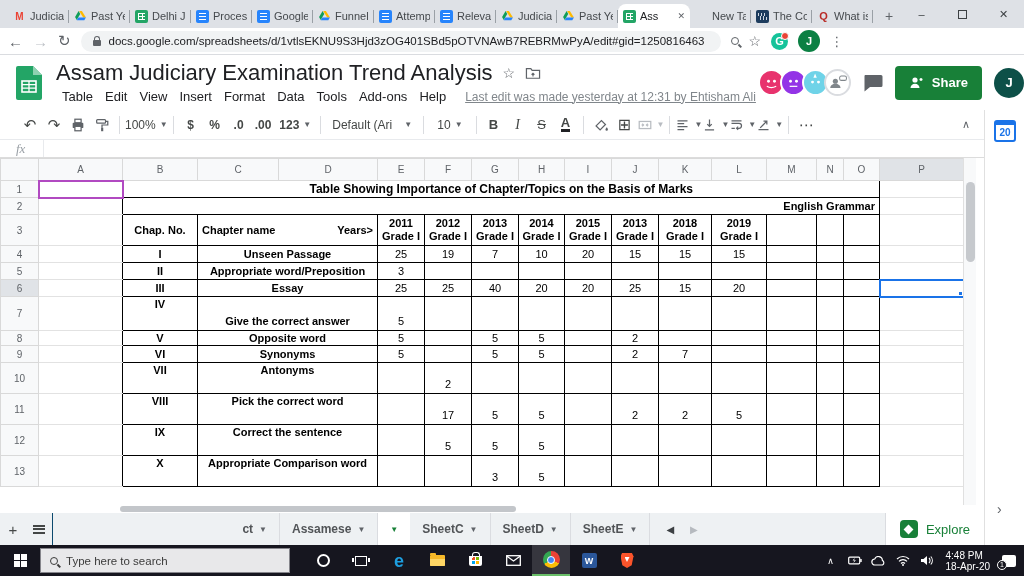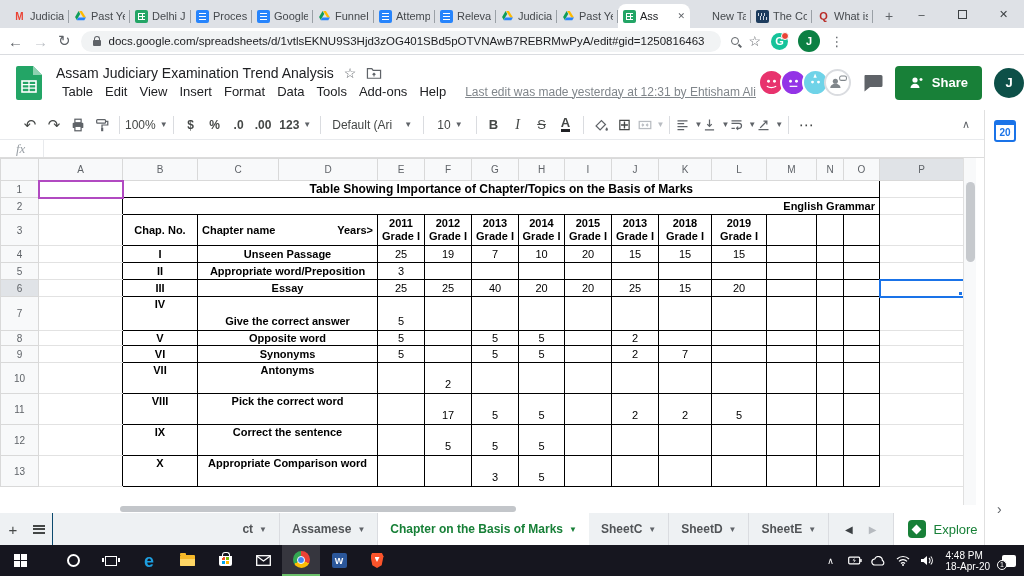--- a/index.html
+++ b/index.html
@@ -45,21 +45,21 @@
   .gram{width:17px;height:17px;border-radius:50%;background:#15c39a;color:#fff;font-size:11px;font-weight:bold;display:flex;align-items:center;justify-content:center;position:relative}
   .gram::after{content:"";position:absolute;right:-1px;top:-1px;width:6px;height:6px;border-radius:50%;background:#ea4335;border:1px solid #fff}
   .bravatar{width:22px;height:22px;border-radius:50%;background:#0b8043;color:#fff;font-size:11px;font-weight:bold;display:flex;align-items:center;justify-content:center}
   .kebab{font-size:13px;color:#5f6368}
 
   
   .dochdr{position:absolute;left:0;top:55px;width:1024px;height:55px;background:#fff;display:flex;align-items:center}
   .sheetslogo{width:26px;height:34px;margin:0 14px 0 16px;flex:none}
   .titleblock{display:flex;flex-direction:column;gap:2px}
   .trow{display:flex;align-items:center;gap:10px}
-  .doctitle{font-size:14px;color:#202124}
+  .doctitle{font-size:22px;color:#202124}
   .tstar{font-size:14px;color:#5f6368}
   .mrow{display:flex;align-items:center;gap:3px}
   .menu-item{font-size:13px;color:#202124;padding:1px 6px;border-radius:3px}
   .lastedit{font-size:12px;color:#80868b;text-decoration:underline;margin-left:10px;white-space:nowrap}
   .hdr-right{margin-left:auto;display:flex;align-items:center;gap:12px;}
   .avstack{display:flex}
   .anim{width:27px;height:27px;border-radius:50%;margin-left:-5px;border:2px solid #fff;position:relative;flex:none}
   .anim svg{position:absolute;inset:0}
   .commentic{width:20px;height:18px}
   .sharebtn{height:34px;background:#188038;border-radius:4px;color:#fff;font-size:13px;font-weight:bold;display:flex;align-items:center;gap:8px;padding:0 14px}
@@ -763,21 +763,20 @@
     <div id="stabs">
         <div class="stab partial">
           <span>ct</span>
           <span class="scaret">▼</span>
         </div>
         <div class="stab">
           <span>Assamese</span>
           <span class="scaret">▼</span>
         </div>
         <div class="stab active">
-          <span>Chapter on the Basis of Marks</span>
           <span class="scaret">▼</span>
         </div>
         <div class="stab">
           <span>SheetC</span>
           <span class="scaret">▼</span>
         </div>
         <div class="stab">
           <span>SheetD</span>
           <span class="scaret">▼</span>
         </div>
@@ -805,20 +804,24 @@
 
   <div class="taskbar">
     <div class="startbtn">
         <span class="winlogo4">
           <i></i>
           <i></i>
           <i></i>
           <i></i>
         </span>
       </div>
+    <div class="tsearch">
+      <span class="tmag"></span>
+      <span>Type here to search</span>
+    </div>
     <div class="tbi" style="margin-left:14px">
         <span class="cortana"></span>
       </div>
     <div class="tbi">
         <span class="taskview"></span>
       </div>
     <div class="tbi">
         <span class="edgee">e</span>
       </div>
     <div class="tbi">

